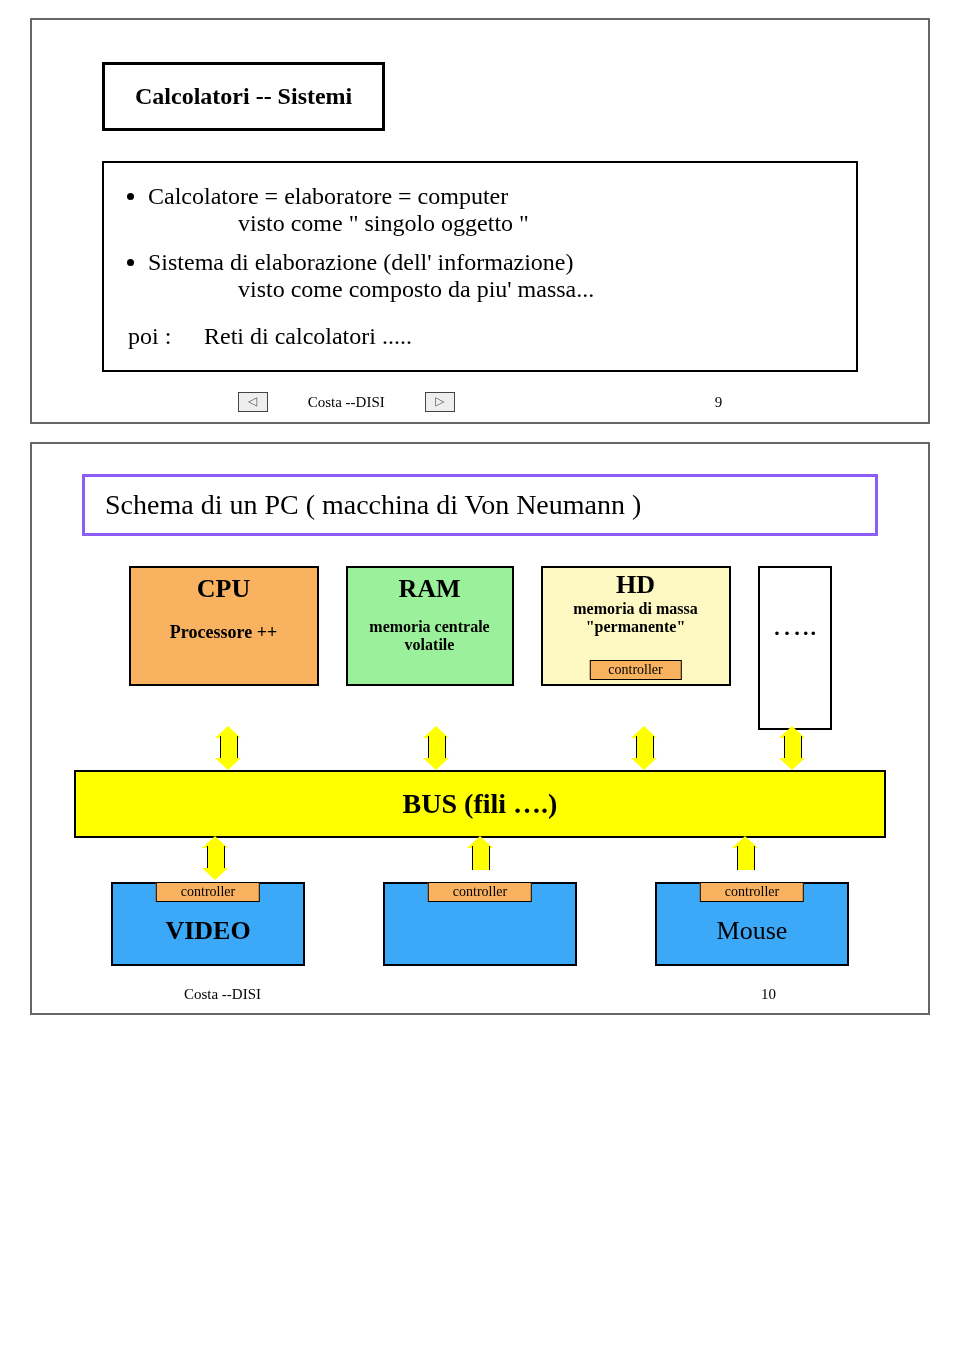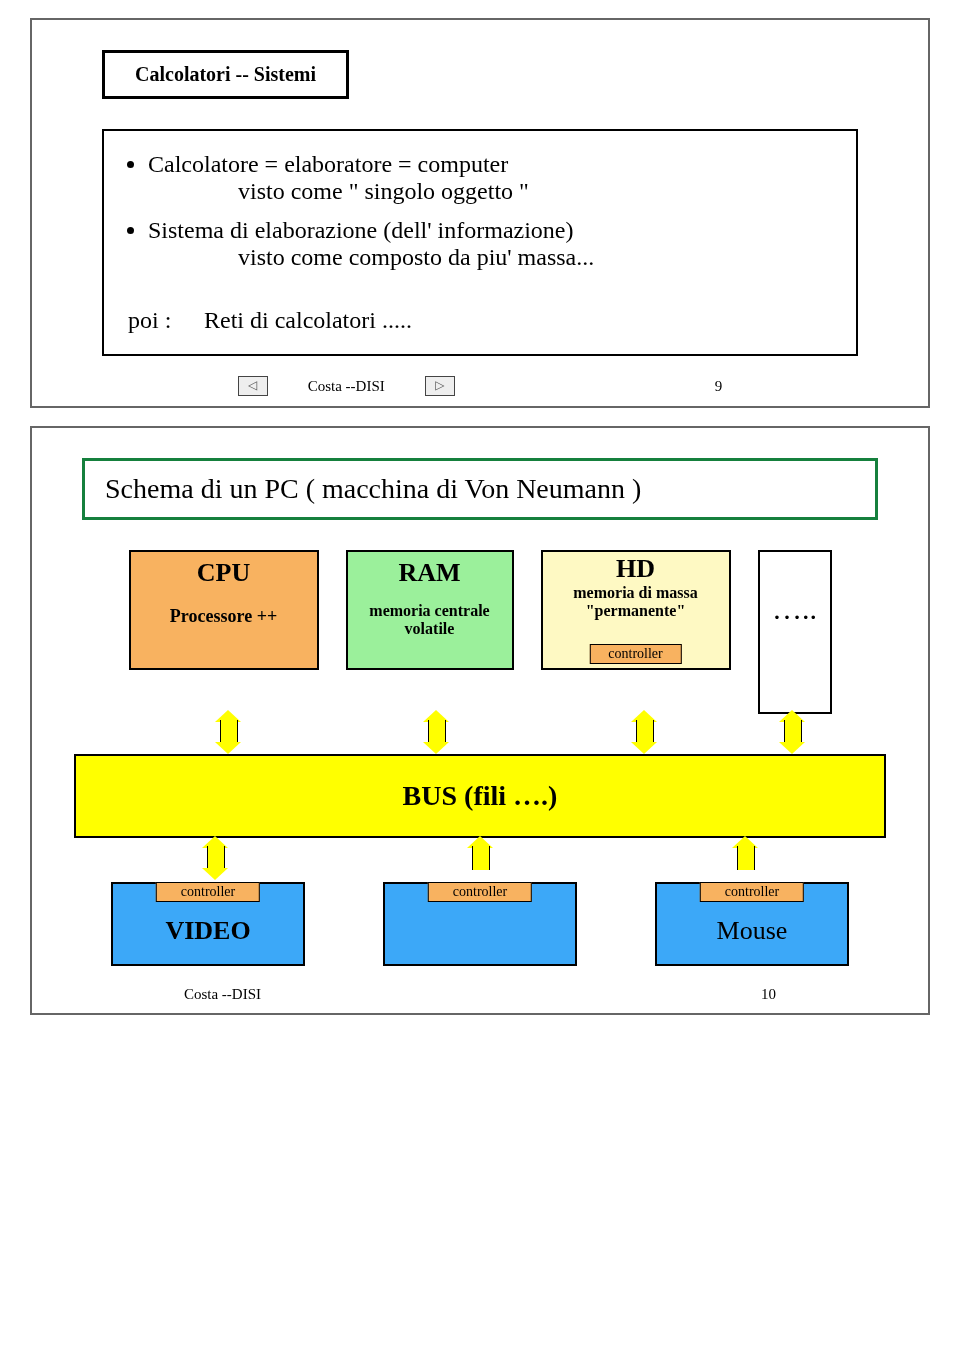--- a/index.html
+++ b/index.html
@@ -9,39 +9,39 @@
     width: 960px;
   }
   .slide {
     border: 2px solid #666;
     margin: 18px 30px;
     padding: 30px 40px 10px 40px;
     box-sizing: border-box;
   }
   .title-box {
     border: 3px solid #000;
-    padding: 10px 30px;
+    padding: 18px 30px;
     display: inline-block;
-    font-size: 20px;
+    font-size: 24px;
     font-weight: bold;
-    margin: 0 30px 30px 30px;
+    margin: 12px 30px 30px 30px;
   }
   .title-box-wide {
-    border: 3px solid #15803d;
+    border: 3px solid #8b5cf6;
     padding: 12px 20px;
     font-size: 28px;
     margin: 0 30px 30px 30px;
   }
   .body-box {
     border: 2px solid #000;
     padding: 20px 24px;
     font-size: 24px;
     margin: 0 30px;
   }
-  .body-box ul { margin: 0 0 36px 0; padding-left: 20px; }
+  .body-box ul { margin: 0 0 20px 0; padding-left: 20px; }
   .body-box li { margin-bottom: 12px; }
   .indent { margin-left: 90px; }
   .footer {
     display: flex;
     justify-content: center;
     align-items: center;
     gap: 40px;
     font-size: 15px;
     margin-top: 20px;
   }
@@ -73,21 +73,21 @@
   .hd .sub { font-size:16px; font-weight:bold; margin-top:0; }
   .hd .ctrl { position:absolute; left:50%; transform:translateX(-50%); bottom:4px; background:#F8B260; border:1.5px solid #000; font-size:14px; font-weight:normal; padding:1px 18px; }
   .dots { border:2px solid #000; width:70px; height:120px; display:flex; align-items:flex-start; justify-content:center; font-size:30px; padding-top:40px; }
   .arrow-row { display:flex; justify-content:center; gap:18px; margin:-2px 10px; }
   .slot190 { width:190px; text-align:center; }
   .slot70 { width:70px; text-align:center; }
   .arrow-up { display:inline-block; width:26px; height:40px; position:relative; }
   .arrow-up .shaft { position:absolute; left:5px; top:8px; width:16px; height:24px; background:#FFFF00; border:1px solid #000; border-top:none; border-bottom:none; }
   .arrow-up .head-t { position:absolute; left:0; top:-2px; width:0;height:0; border-left:13px solid transparent; border-right:13px solid transparent; border-bottom:12px solid #FFFF00; }
   .arrow-up .head-b { position:absolute; left:0; bottom:-2px; width:0;height:0; border-left:13px solid transparent; border-right:13px solid transparent; border-top:12px solid #FFFF00; }
-  .bus { background:#FFFF00; border:2px solid #000; text-align:center; font-size:28px; font-weight:bold; padding:24px; margin:0 22px; }
+  .bus { background:#FFFF00; border:2px solid #000; text-align:center; font-size:28px; font-weight:bold; padding:16px; margin:0 22px; }
   .io-row { display:flex; justify-content:space-around; gap:40px; margin:0 40px 20px 40px; }
   .io-block { width:190px; height:80px; border:2px solid #000; background:#3CA8F8; position:relative; text-align:center; }
   .io-block .ctrl { position:absolute; top:-2px; left:50%; transform:translateX(-50%); background:#F8B260; border:1.5px solid #000; font-size:14px; padding:1px 24px; }
   .io-block .lbl { font-size:26px; margin-top:32px; }
 </style>
 </head>
 <body>
 
 <div class="slide">
   <div class="title-box">Calcolatori  -- Sistemi</div>

